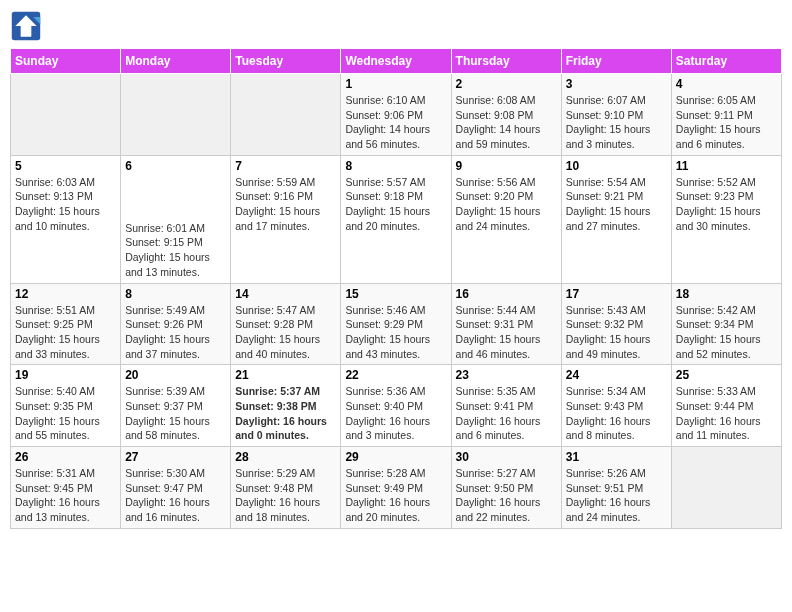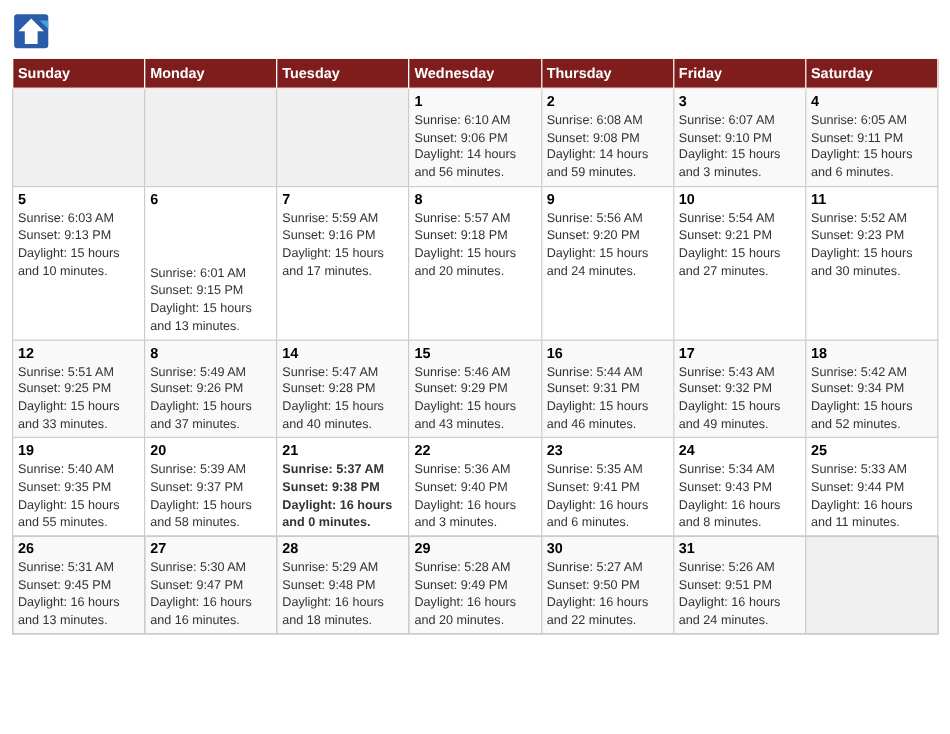--- a/index.html
+++ b/index.html
@@ -42,21 +42,21 @@
     .location-title {
       font-size: 14px;
       color: #444;
     }
     .calendar {
       width: 100%;
       border-collapse: collapse;
       font-size: 11px;
     }
     .calendar th {
-      background: #7f1d1d;
+      background: #d946ef;
       color: #fff;
       padding: 5px 4px;
       text-align: left;
       font-size: 12px;
       border: 1px solid #fff;
     }
     .calendar td {
       border: 1px solid #ccc;
       vertical-align: top;
       padding: 3px 4px;

